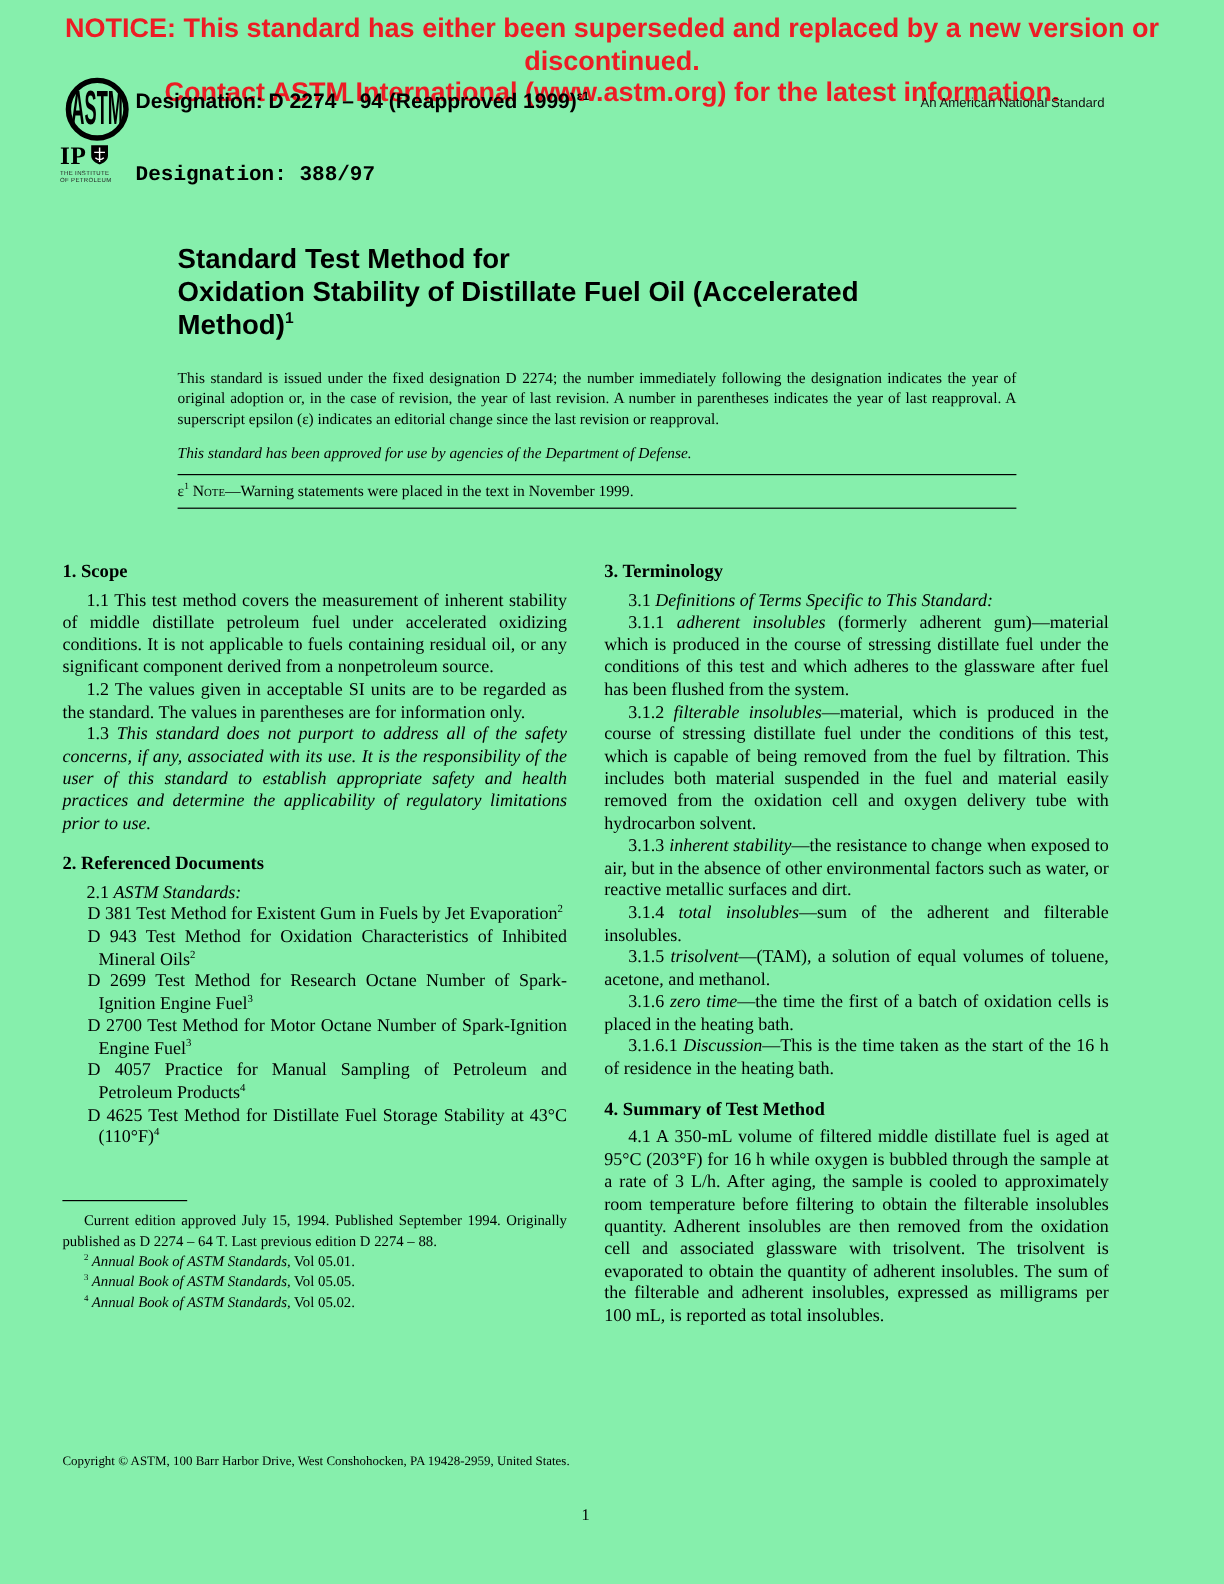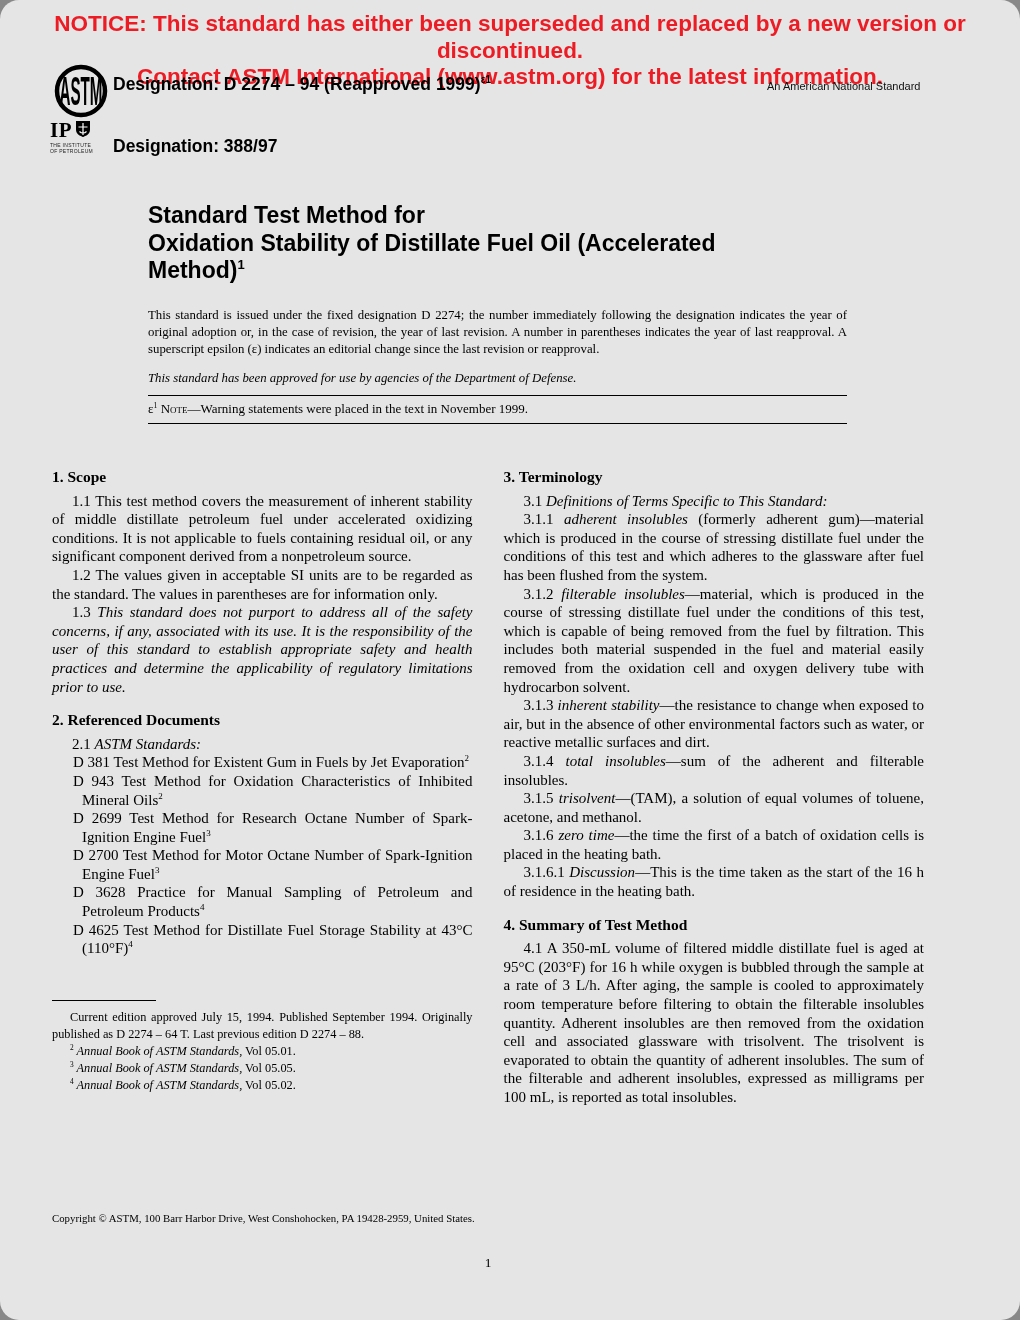--- a/index.html
+++ b/index.html
@@ -1,21 +1,20 @@
 <!DOCTYPE html>
 <html><head>
 <meta charset="utf-8">
 <style>
   * { box-sizing: border-box; }
   html,body { margin:0; padding:0; background:#888; }
   .page {
     position:relative; width:1020px; height:1320px; margin:0 auto;
-    background:#e5e5e5; color:#000; font-family:"Liberation Serif", serif;
+    background:#86efac; color:#000; font-family:"Liberation Serif", serif;
     overflow:hidden;
-    border-radius:19px;
   }
   sup { font-size:0.6em; line-height:0; vertical-align:super; }
 
   
   .notice {
     position:absolute; top:11px; left:0; width:100%; text-align:center;
     font-family:"Liberation Sans", sans-serif; font-weight:bold;
     font-size:22.5px; line-height:26.5px; color:#ed1c24;
   }
 
@@ -29,21 +28,21 @@
   .ans {
     position:absolute; left:767px; top:80px; width:200px;
     font-family:"Liberation Sans", sans-serif; font-size:11px; color:#111;
   }
   .ip-logo { position:absolute; left:50px; top:120px; width:62px; }
   .ip-row { display:flex; align-items:flex-start; gap:3px;text-align:right; }
   .ip-text { font-family:"Liberation Serif", serif; font-weight:bold; font-size:21px; line-height:20px; letter-spacing:0.5px; }
   .ip-sub { font-family:"Liberation Sans", sans-serif; font-size:5px; line-height:6px; letter-spacing:0.3px; margin-top:2px; color:#222; white-space:nowrap; }
   .desig2 {
     position:absolute; left:113px; top:136px;
-    font-family:Liberation Sans, sans-serif; font-weight:bold; font-size:17.5px;
+    font-family:Liberation Mono, monospace; font-weight:bold; font-size:17.5px;
   }
 
   
   .title-block {
     position:absolute; left:148px; top:202px; width:640px;
     font-family:"Liberation Sans", sans-serif; font-weight:bold;
     font-size:23px; line-height:27.5px;
   }
   .title-block sup { font-size:13px; }
 
@@ -135,21 +134,21 @@
       <p><span>1.1 </span><span>This test method covers the measurement of inherent stability of middle distillate petroleum fuel under accelerated oxidizing conditions. It is not applicable to fuels containing residual oil, or any significant component derived from a nonpetroleum source.</span></p>
       <p><span>1.2 </span><span>The values given in acceptable SI units are to be regarded as the standard. The values in parentheses are for information only.</span></p>
       <p><span>1.3 </span><span class="ital">This standard does not purport to address all of the safety concerns, if any, associated with its use. It is the responsibility of the user of this standard to establish appropriate safety and health practices and determine the applicability of regulatory limitations prior to use.</span></p>
 
       <h3 class="sec-h later">2.  Referenced Documents</h3>
       <p><span>2.1 </span><span class="ital">ASTM Standards:</span></p>
       <p class="ref-item"><span>D 381  Test Method for Existent Gum in Fuels by Jet Evaporation</span><sup>2</sup></p>
       <p class="ref-item"><span>D 943  Test Method for Oxidation Characteristics of Inhibited Mineral Oils</span><sup>2</sup></p>
       <p class="ref-item"><span>D 2699  Test Method for Research Octane Number of Spark-Ignition Engine Fuel</span><sup>3</sup></p>
       <p class="ref-item"><span>D 2700  Test Method for Motor Octane Number of Spark-Ignition Engine Fuel</span><sup>3</sup></p>
-      <p class="ref-item"><span>D 3628  Practice for Manual Sampling of Petroleum and Petroleum Products</span><sup>4</sup></p>
+      <p class="ref-item"><span>D 4057  Practice for Manual Sampling of Petroleum and Petroleum Products</span><sup>4</sup></p>
       <p class="ref-item"><span>D 4625  Test Method for Distillate Fuel Storage Stability at 43°C (110°F)</span><sup>4</sup></p>
 
       <div class="fnblock">
         <div class="fnrule"></div>
         <p class="fn">Current edition approved July 15, 1994. Published September 1994. Originally published as D 2274 – 64 T. Last previous edition D 2274 – 88.</p>
         <p class="fn"><sup>2</sup><span class="ital"> Annual Book of ASTM Standards,</span><span> Vol 05.01.</span></p>
         <p class="fn"><sup>3</sup><span class="ital"> Annual Book of ASTM Standards,</span><span> Vol 05.05.</span></p>
         <p class="fn"><sup>4</sup><span class="ital"> Annual Book of ASTM Standards,</span><span> Vol 05.02.</span></p>
       </div>
     </div>

